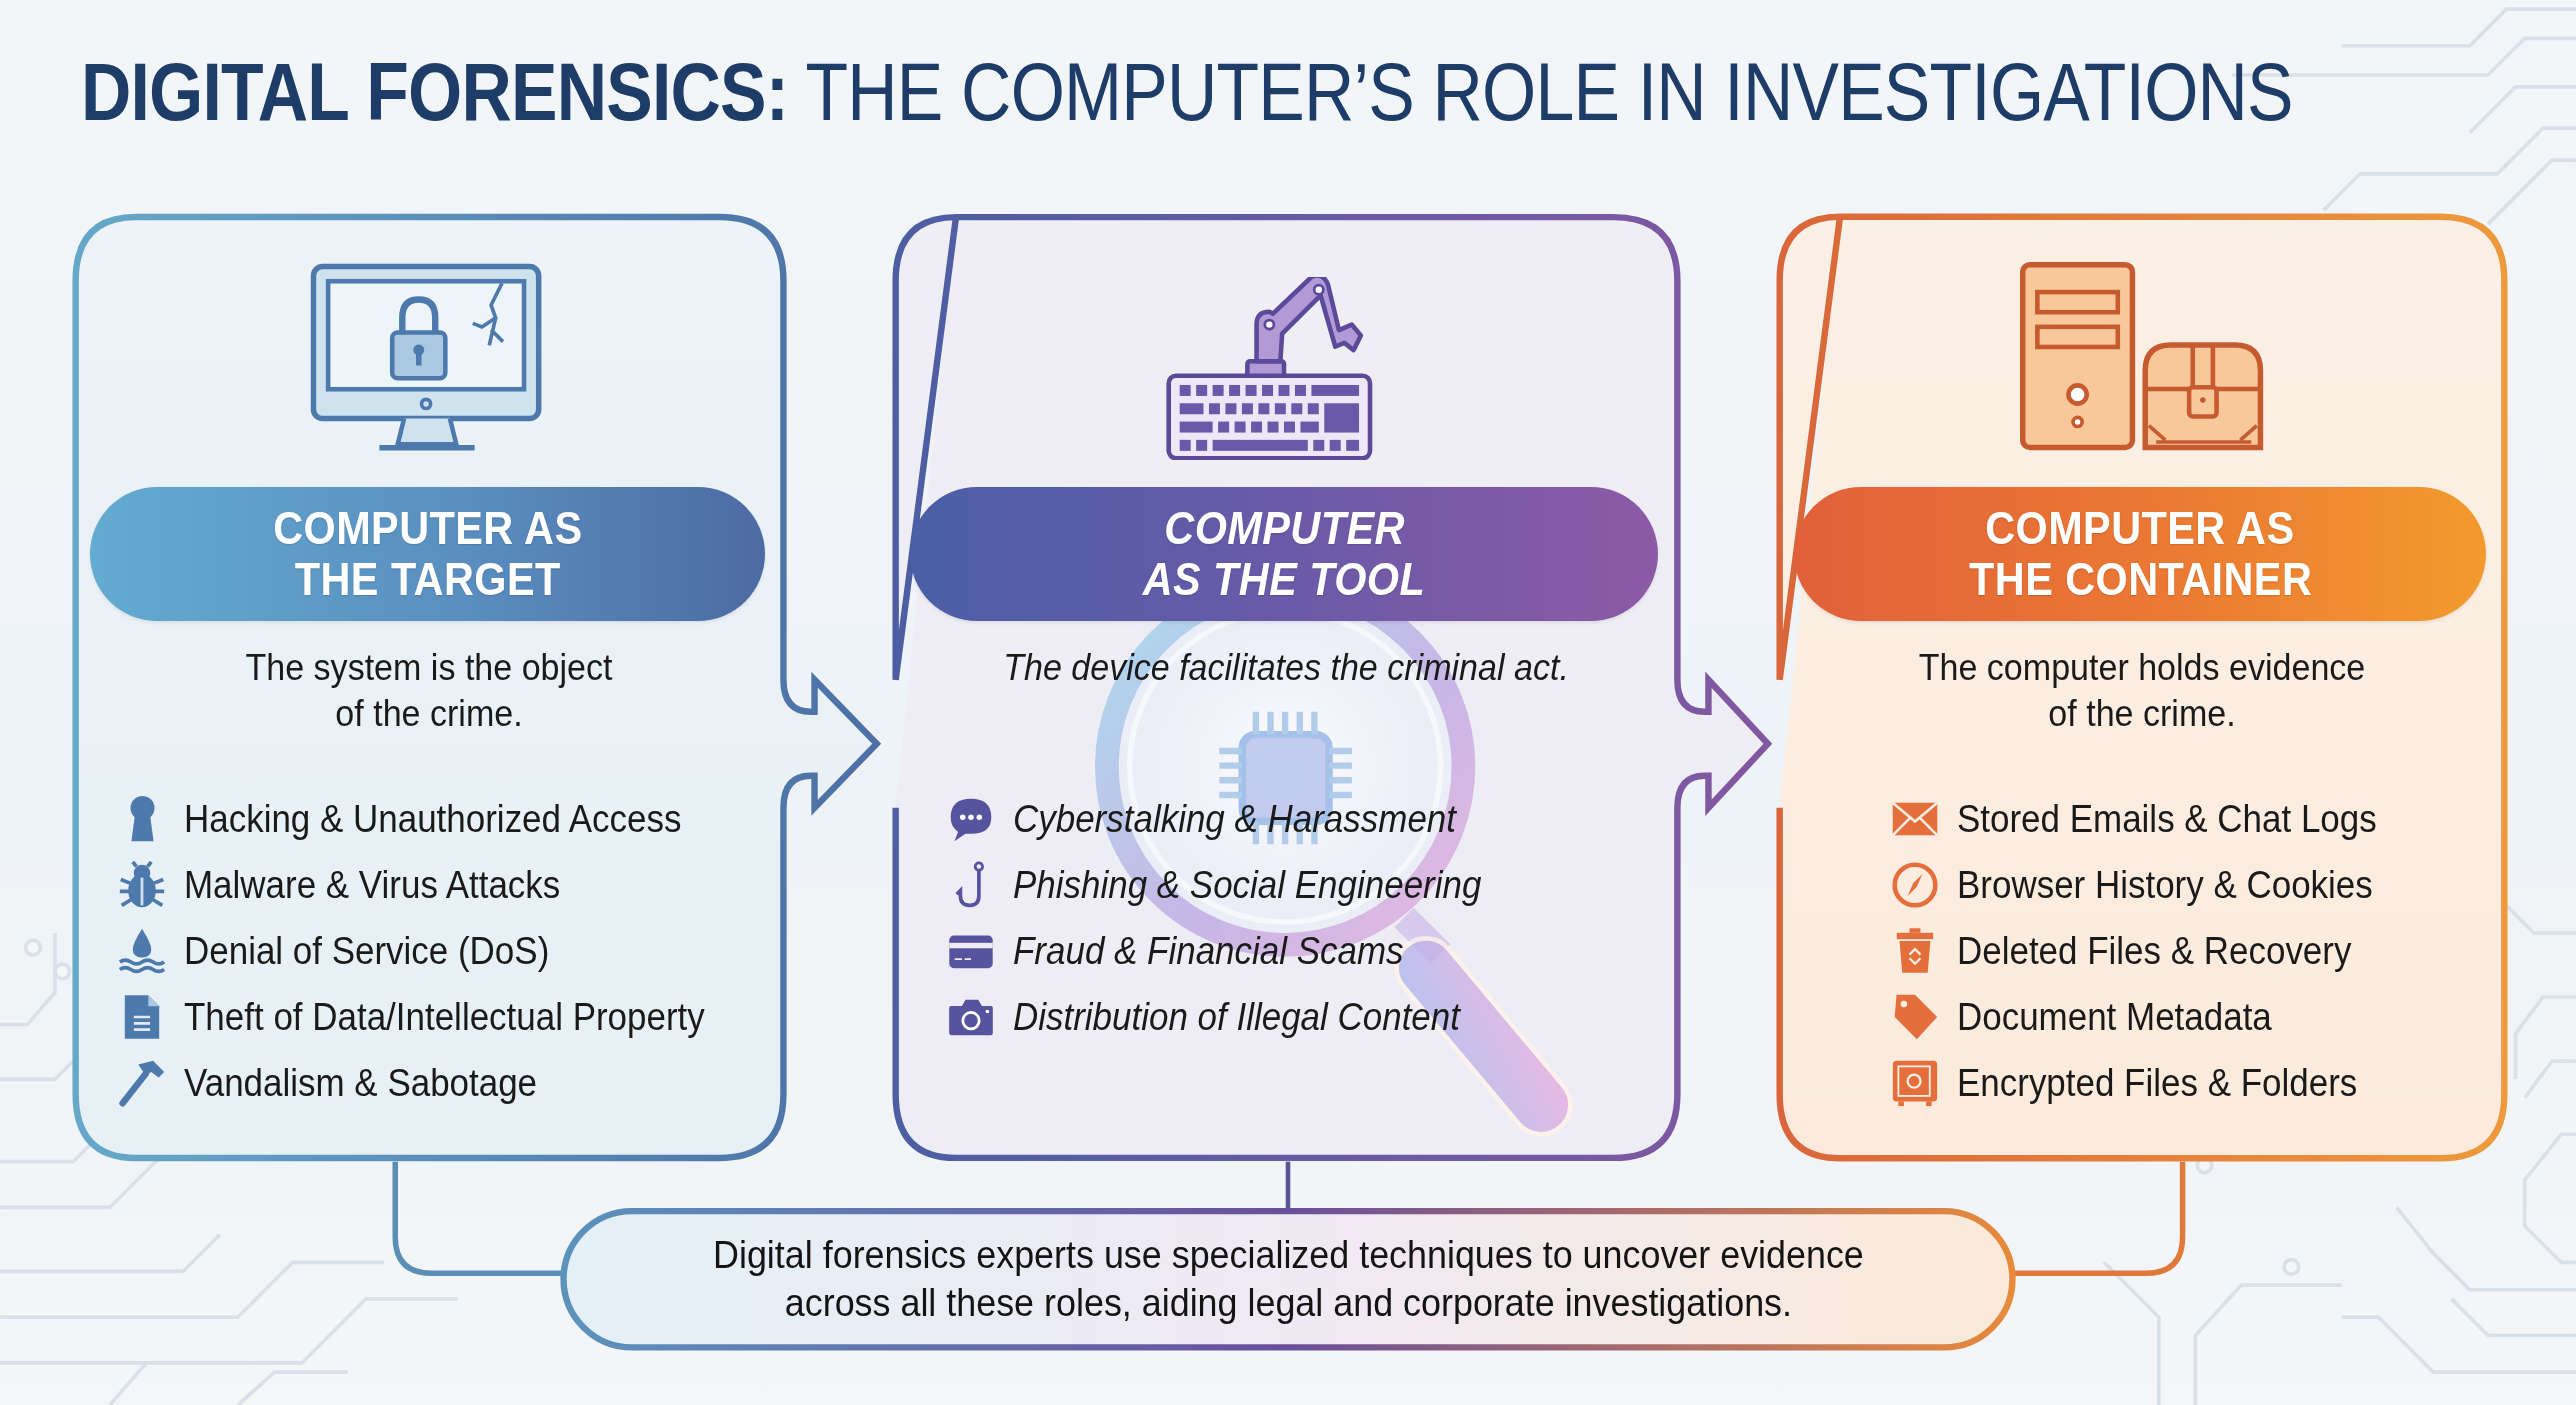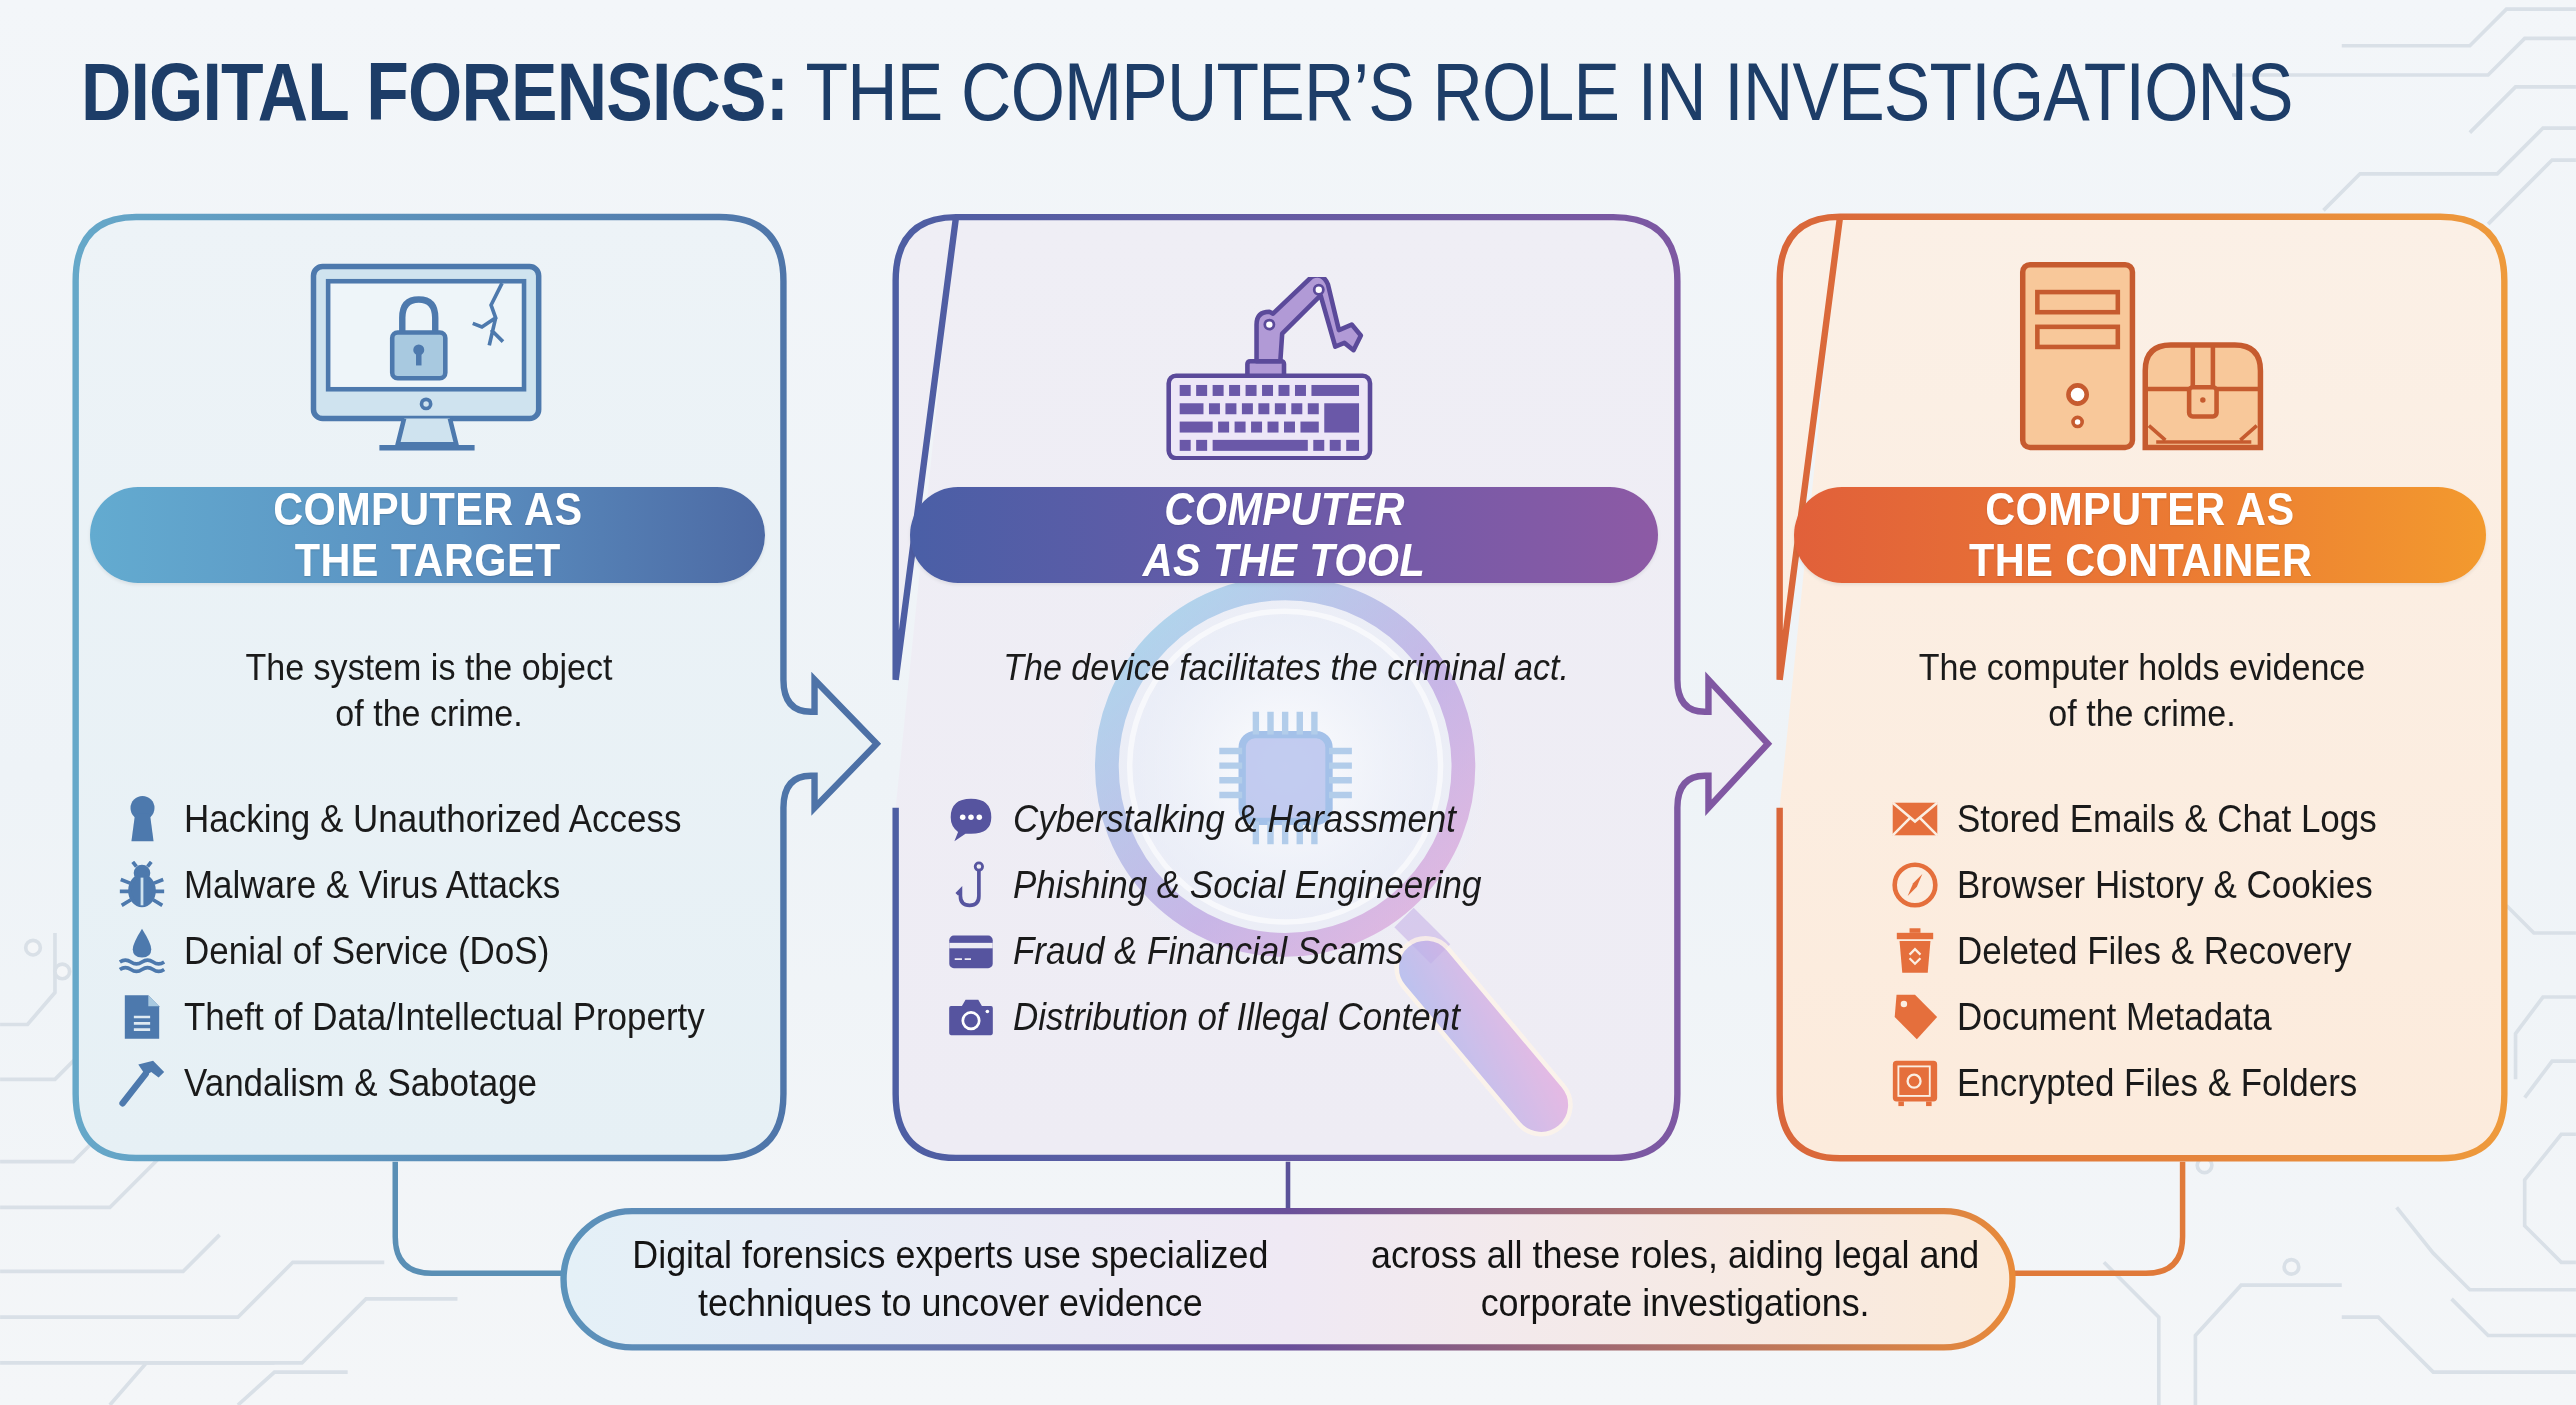--- a/index.html
+++ b/index.html
@@ -14,39 +14,39 @@
     font-size:81px; line-height:101px; color:#1d3d68; white-space:nowrap;
     letter-spacing:-0.9px; transform:scaleX(0.86); transform-origin:left center;
   }
   .title .bold { font-weight:bold; }
   .title .reg { font-weight:normal; }
 
   .panel { position:absolute; top:213px; height:949px; }
   .panel svg.frame { position:absolute; left:0; top:0; overflow:visible; }
   .icon-hero { position:absolute; }
   .pill {
-    position:absolute; top:274px; height:96px; border-radius:68px;
+    position:absolute; top:274px; height:134px; border-radius:68px;
     color:#fff; font-weight:bold; font-size:46px; line-height:51px; text-align:center;
     display:flex; align-items:center; justify-content:center; flex-direction:column;
     box-shadow: 0 1.8px 3.7px rgba(0,0,0,0.08);
   }
   .pill span { display:block; transform:scaleX(0.9); letter-spacing:0.5px; text-shadow:0 0.9px 1.8px rgba(0,0,0,0.15);}
   .desc {
     position:absolute; top:432px; font-size:37px; line-height:46px; color:#1a1a1a;
     text-align:center; transform:scaleX(0.92); transform-origin:center;
   }
   .desc span { display:block; }
   .list { position:absolute; top:573px; margin:0; padding:0; list-style:none; }
   .list li { height:66px; display:flex; align-items:center; position:relative; }
   .list .ic { width:48px; height:48px; flex:0 0 48px; display:flex; align-items:center; justify-content:center; margin-right:18.3px; }
   .list .tx { font-size:38px; color:#1a1a1a; white-space:nowrap; transform:scaleX(0.92); transform-origin:left center; }
 
   .bar {
     position:absolute; left:564px; top:1211px; width:1449px; height:136px; border-radius:69px;
-    display:flex; align-items:center; justify-content:center; flex-direction:row;
+    display:flex; align-items:center; justify-content:center; flex-direction:column;
     font-size:39px; line-height:48px; color:#141414; text-align:center;
   }
   .bar span { display:block; transform:scaleX(0.92); }
   .overlay { position:absolute; left:0; top:0; pointer-events:none; }
 </style>
 </head>
 <body>
 
 <svg id="bg" viewBox="0 0 2816 1536">
   <g fill="none" stroke="#d9e0e7" stroke-width="4">

